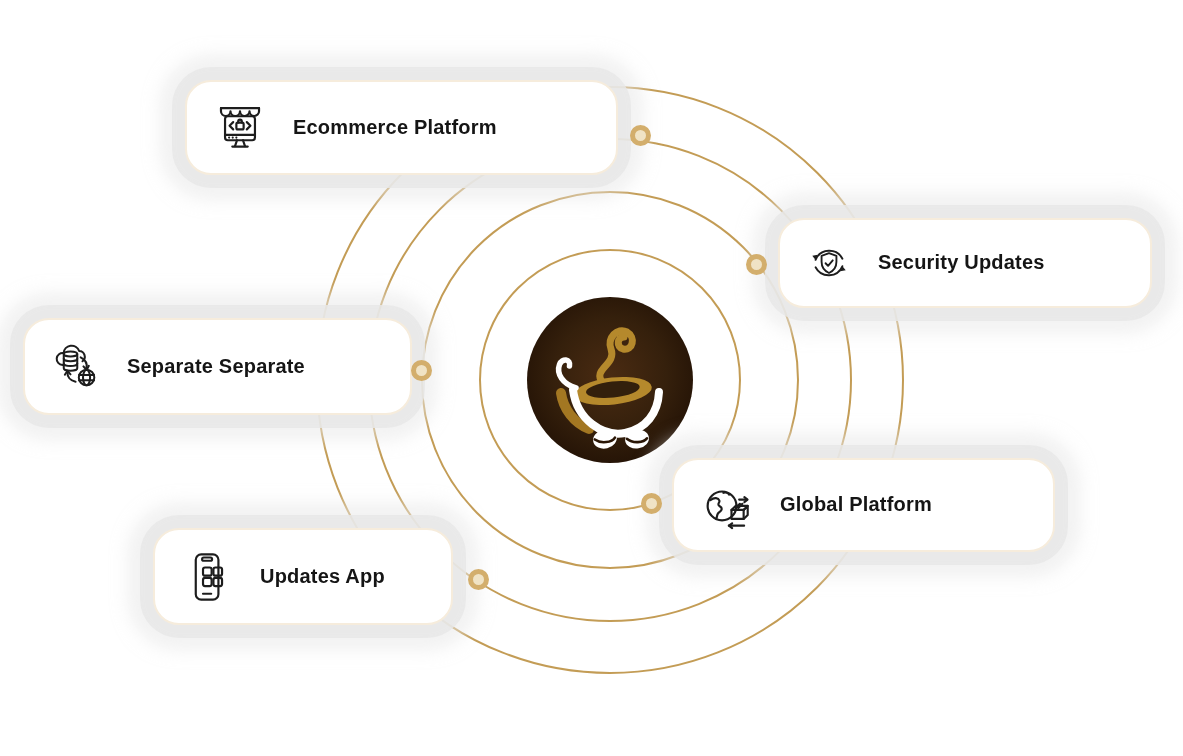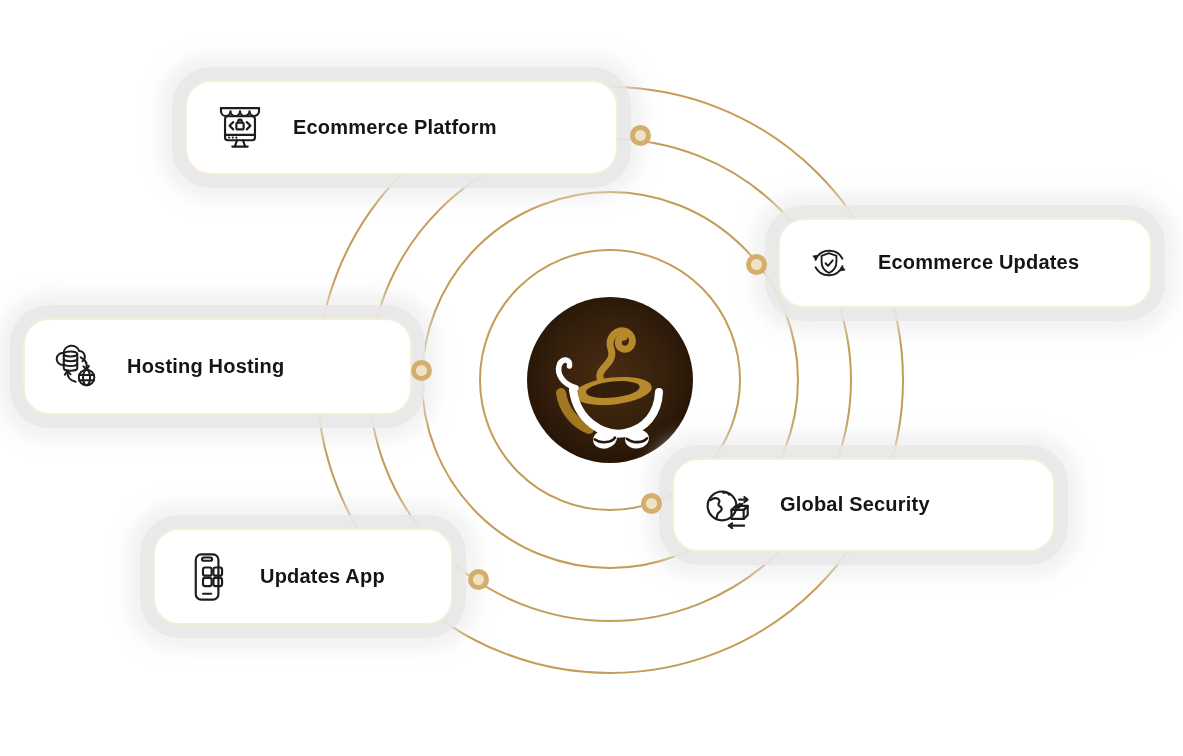--- a/index.html
+++ b/index.html
@@ -116,21 +116,21 @@
           <path d="M49.2 36 A19 19 0 0 1 14.8 37.5"></path>
           <path d="M32 19.5 L41.5 23 V30.5 C41.5 38.5 37 42.6 32 44.8 C27 42.6 22.5 38.5 22.5 30.5 V23 Z"></path>
           <path d="M27.6 32.3 L30.8 35.6 L36.8 28.6"></path>
         </g>
         <g fill="#1d1d1d" stroke="none">
           <path d="M14.8 28 l-4.2 -5.4 l7 -1.2 z"></path>
           <path d="M49.2 36 l4.2 5.4 l-7 1.2 z"></path>
         </g>
       </svg>
     </span>
-    <span class="label">Ecommerce Updates</span>
+    <span class="label">Security Updates</span>
   </div>
 
   <div class="card card-hosting">
     <span class="icon">
       <svg width="54" height="54" viewBox="0 0 64 64">
         <g class="ic" stroke-width="2.2">
           <path d="M16 29.5 a7 7 0 1 1 1.3-13.9 A9.5 9.5 0 0 1 35.7 13 a6.8 6.8 0 0 1 4 12.2"></path>
           <ellipse cx="25.5" cy="16.5" rx="8" ry="3"></ellipse>
           <path d="M17.5 16.5 V33.5 a8 3 0 0 0 16 0 V16.5"></path>
           <path d="M17.5 22.2 a8 3 0 0 0 16 0"></path>
@@ -138,42 +138,42 @@
           <path d="M37.5 20.5 C 43.5 23.5, 45.7 28.5, 44.4 33.8"></path>
           <path d="M40.8 31.3 L44.6 35.6 L47.2 30.6"></path>
           <circle cx="44.5" cy="44.5" r="9.2"></circle>
           <ellipse cx="44.5" cy="44.5" rx="4.2" ry="9.2"></ellipse>
           <path d="M35.6 41.4 h17.8 M35.6 47.6 h17.8"></path>
           <path d="M31.5 49.5 C 25 48, 21.4 43.5, 22 37.8"></path>
           <path d="M18.8 41.2 L21.9 36.6 L25.5 40.7"></path>
         </g>
       </svg>
     </span>
-    <span class="label">Hosting Hosting</span>
+    <span class="label">Separate Separate</span>
   </div>
 
   <div class="card card-global">
     <span class="icon">
       <svg width="58" height="54" viewBox="0 0 64 60">
         <g class="ic">
           <circle cx="26.5" cy="31" r="16"></circle>
           <path d="M13.5 24.5 c4.5-3.5 9-2.5 10 .5 c.8 2.4-2.2 3-.6 5.4 c1.4 2 3.4 1.6 3.2 4.2 c-.2 2.8-3.4 3-4.6 5.6 c-.9 2-.3 3.8-1.8 5.2"></path>
           <path d="M28 16.5 c2.5-1 5.5 0 6.5 2"></path>
           <path d="M37 35.5 h13.5 v10 h-13.5 z"></path>
           <path d="M37 35.5 l4.5-4.5 h13.5 l-4.5 4.5"></path>
           <path d="M50.5 35.5 l4.5-4.5 v10 l-4.5 4.5"></path>
           <path d="M41.8 33.2 l4.5-4.5 M44.6 33.2 l4.5-4.5"></path>
           <path d="M45.5 24 h8.5"></path>
           <path d="M51.3 21.3 L54.8 24 L51.3 26.7"></path>
           <path d="M51 53 h-17"></path>
           <path d="M37.7 50.3 L34.2 53 L37.7 55.7"></path>
         </g>
       </svg>
     </span>
-    <span class="label">Global Security</span>
+    <span class="label">Global Platform</span>
   </div>
 
   <div class="card card-mobile">
     <span class="icon">
       <svg width="40" height="58" viewBox="0 0 44 64">
         <g class="ic" stroke-width="2.3">
           <rect x="8.5" y="7" width="25" height="50" rx="6"></rect>
           <rect x="15.5" y="10.5" width="11" height="3.6" rx="1.8"></rect>
           <rect x="16.5" y="21.5" width="9.5" height="9" rx="2.2"></rect>
           <rect x="28" y="21.5" width="9.5" height="9" rx="2.2"></rect>

